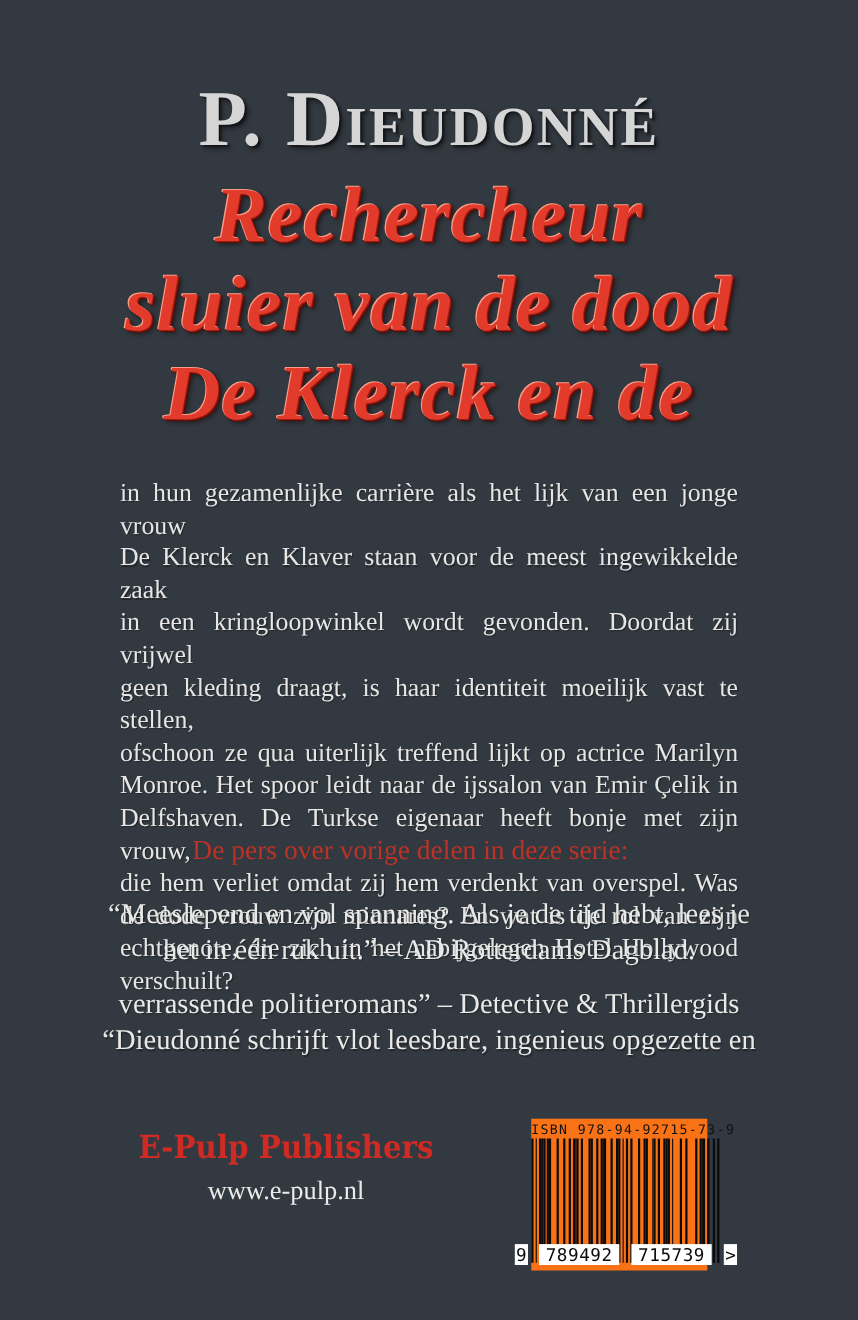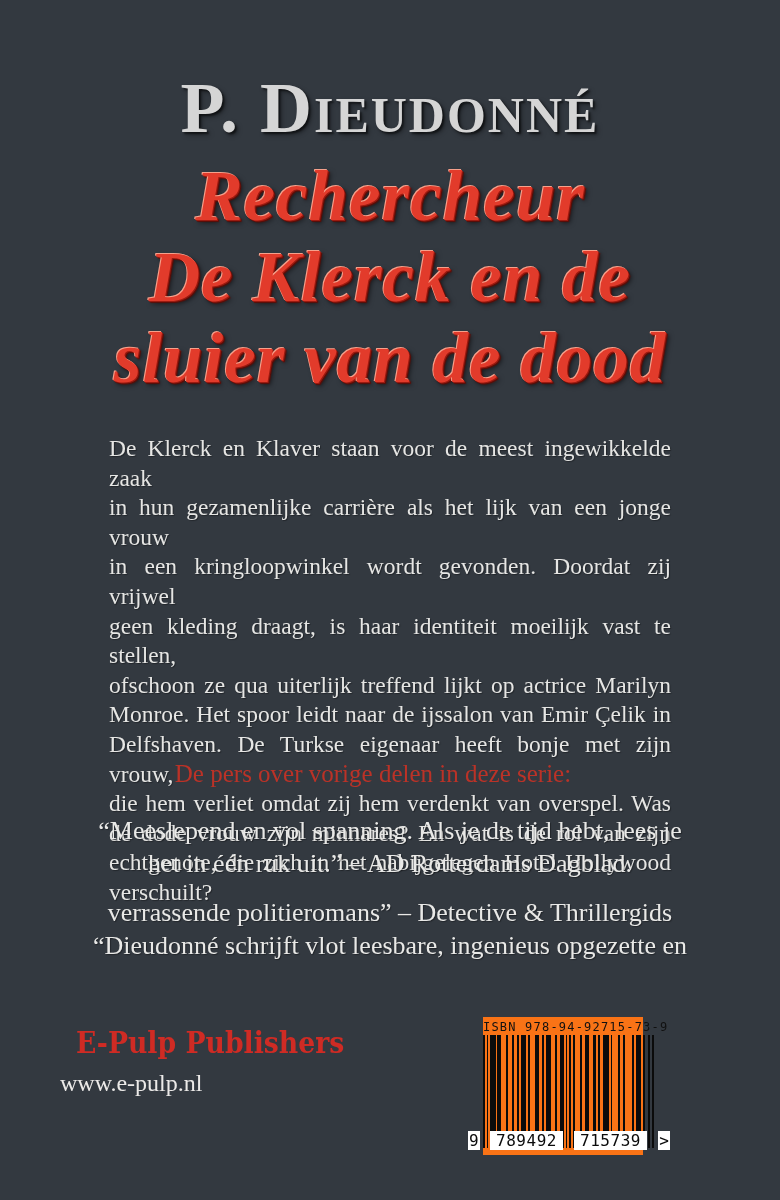--- a/index.html
+++ b/index.html
@@ -68,21 +68,21 @@
     font-size:26px;line-height:33px;
     color:#e9e9e7;
     text-shadow:1px 1px 1px rgba(0,0,0,0.35);
   }
   .quote1{top:814px;}
   .quote2{top:896px;}
 
   
   .publisher{
     position:absolute;top:1026px;left:60px;width:400px;
-    text-align:left;
+    text-align:center;
   }
   .publisher-name{
     font-family:"DejaVu Serif", serif;
     font-weight:bold;
     font-size:29px;line-height:34px;
     letter-spacing:0px;
     color:#cf2b24;
     transform:scaleX(0.92);
   }
   .publisher-url1{
@@ -131,27 +131,27 @@
 </style>
 </head>
 <body>
 
 <div class="cover">
 
   <div class="author">P. Dieudonné</div>
 
   <div class="title">
     <div>Rechercheur</div>
+    <div>sluier van de dood</div>
     <div>De Klerck en de</div>
-    <div>sluier van de dood</div>
   </div>
 
   <div class="synopsis">
+    <div class="syn-line">in hun gezamenlijke carrière als het lijk van een jonge vrouw</div>
     <div class="syn-line">De Klerck en Klaver staan voor de meest ingewikkelde zaak</div>
-    <div class="syn-line">in hun gezamenlijke carrière als het lijk van een jonge vrouw</div>
     <div class="syn-line">in een kringloopwinkel wordt gevonden. Doordat zij vrijwel</div>
     <div class="syn-line">geen kleding draagt, is haar identiteit moeilijk vast te stellen,</div>
     <div class="syn-line">ofschoon ze qua uiterlijk treffend lijkt op actrice Marilyn</div>
     <div class="syn-line">Monroe. Het spoor leidt naar de ijssalon van Emir Çelik in</div>
     <div class="syn-line">Delfshaven. De Turkse eigenaar heeft bonje met zijn vrouw,</div>
     <div class="syn-line">die hem verliet omdat zij hem verdenkt van overspel. Was</div>
     <div class="syn-line">de dode vrouw zijn minnares? En wat is de rol van zijn</div>
     <div class="syn-line">echtgenote, die zich in het nabijgelegen Hotel Hollywood</div>
     <div class="syn-line last">verschuilt?</div>
   </div>

